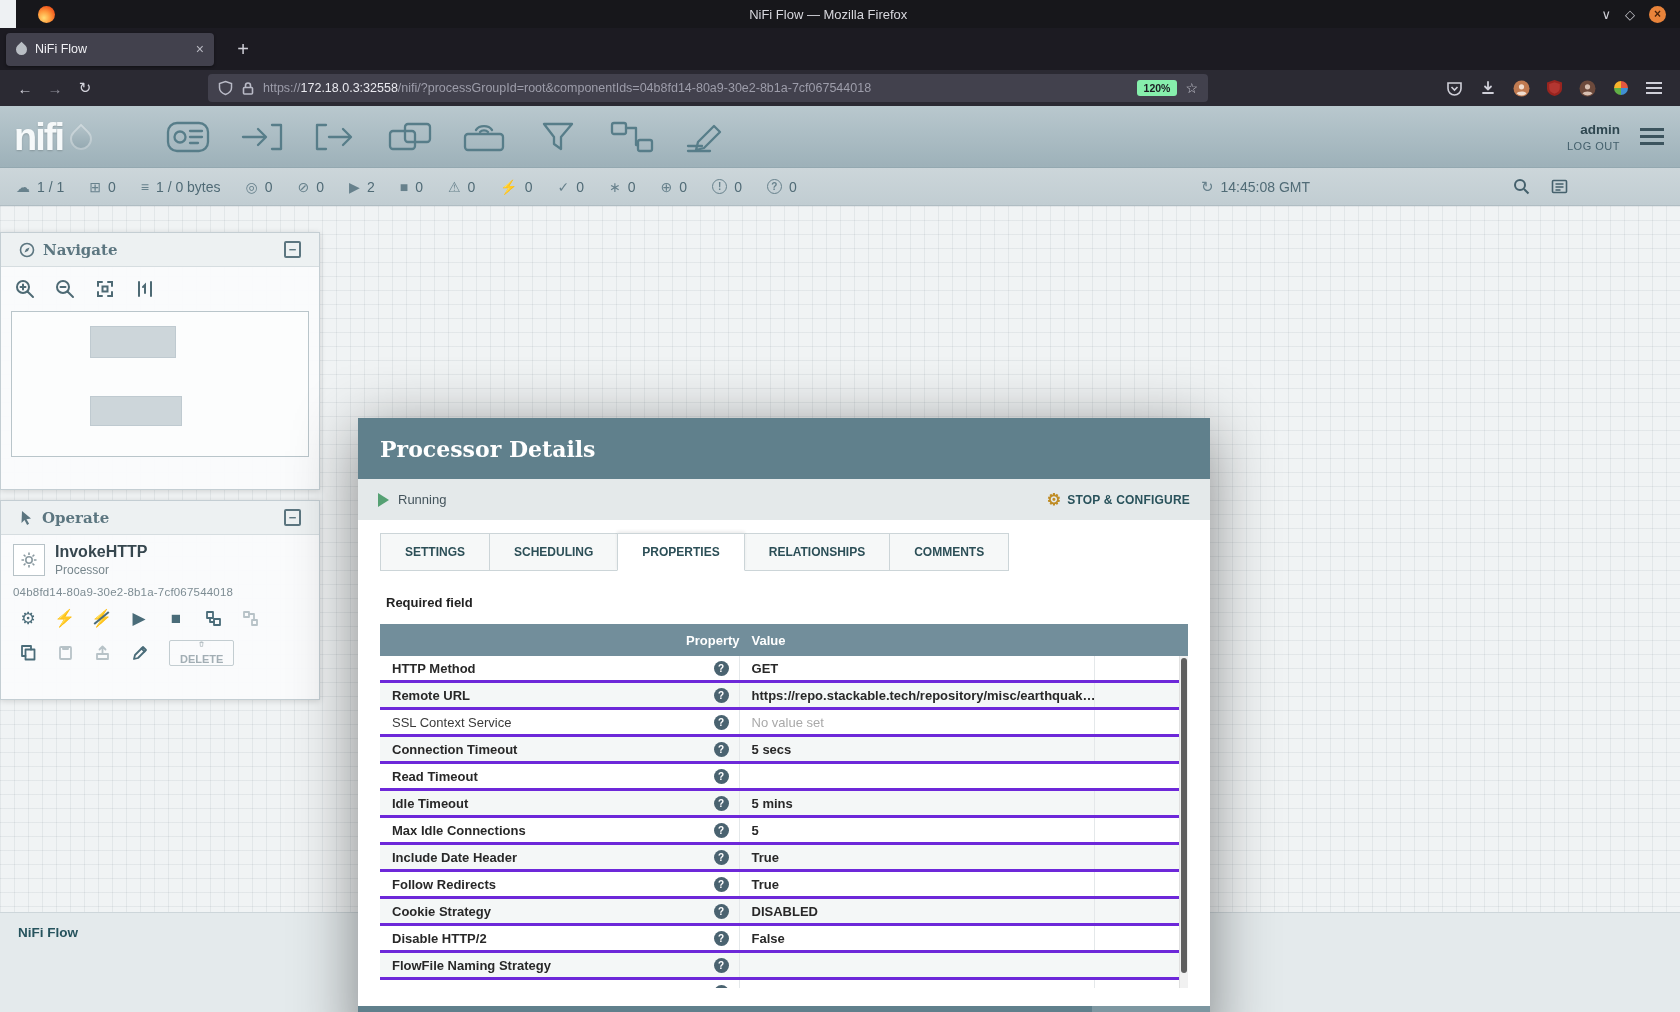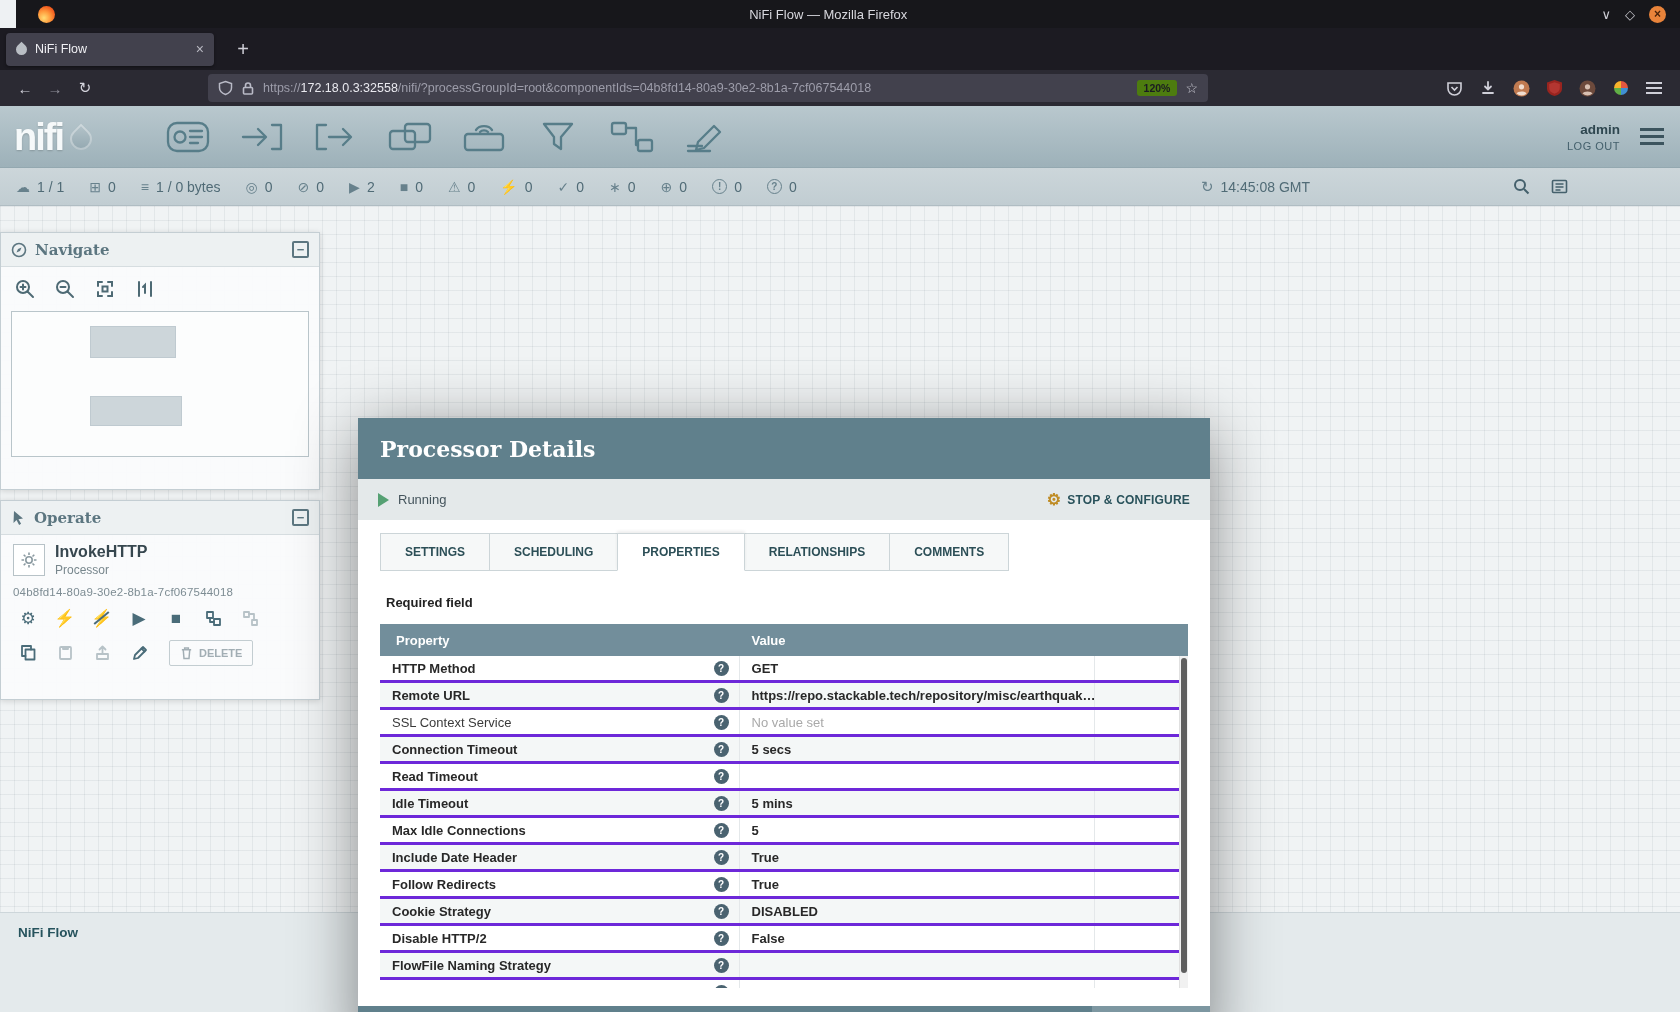--- a/index.html
+++ b/index.html
@@ -29,21 +29,21 @@
 
   
   .navbar { position:absolute; top:70px; left:0; right:0; height:36px; background:#2b2a33;
             display:flex; align-items:center; padding:0 10px; }
   .nav-btn { width:30px; height:26px; color:#d3d3dc; font-size:15px; display:flex; align-items:center;
              justify-content:center; border-radius:4px; }
   .urlbar { margin-left:108px; width:1000px; height:28px; background:#42414d; border-radius:4px;
             display:flex; align-items:center; padding:0 10px; gap:8px; font-size:12.5px; }
   .url-text { flex:1; white-space:nowrap; overflow:hidden; color:#9d9daa; }
   .url-text .host { color:#e9e9ef; }
-  .zoom-badge { background:#4d7c0f; color:#1b1b22; font-size:10.5px; padding:2px 7px; border-radius:3px; font-weight:bold; }
+  .zoom-badge { background:#86efac; color:#1b1b22; font-size:10.5px; padding:2px 7px; border-radius:3px; font-weight:bold; }
   .star { color:#c9c9d2; font-size:14px; }
   .nav-right { margin-left:auto; display:flex; align-items:center; gap:17px; margin-right:8px; }
   .menu-lines { width:16px; height:12px;
       background:linear-gradient(#cfcfd8 0 2px,transparent 2px 5px,#cfcfd8 5px 7px,transparent 7px 10px,#cfcfd8 10px 12px); }
 
   
   .nifi-header { position:absolute; top:106px; left:0; right:0; height:62px;
                  background:linear-gradient(#b9c8ce,#9db1b9); display:flex; align-items:center;
                  border-bottom:1px solid #93a8b0; }
   .logo { display:flex; align-items:center; margin-left:14px; width:124px; }
@@ -77,21 +77,21 @@
 
   
   .canvas { position:absolute; top:206px; left:0; right:0; height:706px; background-color:#f0f3f4;
             background-image:linear-gradient(rgba(90,110,120,.09) 1px,transparent 1px),
                              linear-gradient(90deg,rgba(90,110,120,.09) 1px,transparent 1px);
             background-size:14px 14px; }
 
   
   .panel { position:absolute; left:0; width:320px; background:rgba(250,251,252,.96);
            border:1px solid #c4ced3; box-shadow:0 1px 6px rgba(0,0,0,.15); }
-  .panel-header { height:34px; display:flex; align-items:center; padding:0 10px;
+  .panel-header { height:34px; display:flex; align-items:center; padding:0 18px;
                   border-bottom:1px solid #d6dde0; background:#edf1f2; color:#5c7680; }
   .panel-title { font-family:"DejaVu Serif", serif; font-weight:bold; font-size:15px; margin-left:8px; }
   .panel-collapse { margin-left:auto; width:17px; height:17px; border:2px solid #5c7680; border-radius:2px;
                     display:flex; align-items:center; justify-content:center; color:#5c7680;
                     font-size:13px; font-weight:bold; line-height:1; }
   #navigate { top:26px; height:258px; }
   #operate  { top:294px; height:200px; }
   .nav-zoom-row { display:flex; gap:20px; padding:12px 14px 8px 14px; }
   .nav-zoom-row svg { stroke:#4e6a74; fill:none; stroke-width:2; stroke-linecap:round; }
   .minimap { margin:4px 10px 0 10px; height:146px; border:1px solid #b9c5ca; background:#fcfdfd; position:relative; }
@@ -106,21 +106,21 @@
   .op-id { font-size:11.5px; color:#7d8c93; margin-top:9px; letter-spacing:.2px; }
   .op-row { display:flex; align-items:center; gap:7px; margin-top:7px; }
   .op-btn { width:30px; height:27px; display:flex; align-items:center; justify-content:center;
             font-size:17px; color:#4a6c79; }
   .op-btn svg { stroke:currentColor; fill:none; stroke-width:1.8; stroke-linecap:round; stroke-linejoin:round; }
   .op-btn.disabled { color:#b7c2c7; }
   .slashed { position:relative; }
   .slashed::after { content:""; position:absolute; left:5px; top:12px; width:19px; height:2px;
                     background:currentColor; transform:rotate(-40deg); }
   .delete-btn { display:flex; align-items:center; gap:6px; border:1px solid #c3cdd1; border-radius:2px;
-                height:26px; padding:0 10px; color:#a2aeb4; font-size:11px; font-weight:bold; margin-left:8px; }
+                height:26px; padding:0 10px; color:#a2aeb4; font-size:11px; font-weight:bold; margin-left:8px;flex-direction:column; }
   .delete-btn svg { stroke:#a2aeb4; fill:none; stroke-width:1.6; }
 
   
   .modal { position:absolute; top:212px; left:358px; width:852px; height:631px; background:#fff;
            box-shadow:0 12px 60px rgba(0,0,0,.45); z-index:10; }
   .dlg-header { height:61px; background:#60808c; display:flex; align-items:center; padding:0 22px; }
   .dlg-title { font-family:"DejaVu Serif", serif; font-weight:bold; font-size:22px; color:#fff; }
   .dlg-status { height:41px; background:#e4e9ea; display:flex; align-items:center; padding:0 20px; }
   .run-tri { width:0; height:0; border-left:11px solid #55a173; border-top:7px solid transparent;
              border-bottom:7px solid transparent; margin-right:9px; }
@@ -133,21 +133,21 @@
   .dtab { height:38px; display:flex; align-items:center; justify-content:center; padding:0 24px;
           min-width:106px; font-size:12px; font-weight:bold; color:#2c4f57; background:#f6f8f8;
           border:1px solid #ccd5d8; cursor:pointer; }
   .dtab + .dtab { margin-left:-1px; }
   .dtab.active { background:#fff; border-bottom-color:#fff; position:relative; z-index:1;
                  box-shadow:0 -2px 3px rgba(0,0,0,.07); }
   .req-label { margin:24px 0 14px 6px; font-weight:bold; font-size:13px; color:#222; }
   .ptable { position:relative; }
   .thead { height:32px; background:#728e9b; color:#fff; display:flex; align-items:center;
            font-size:13px; font-weight:bold; }
-  .th-prop { width:44.5%; padding-left:16px; }
+  .th-prop { width:44.5%; padding-left:16px;text-align:right; }
   .th-val  { width:44%;  padding-left:12px; }
   .th-act  { flex:1; }
   .tbody { height:332px; overflow:hidden; position:relative; background:#fff; }
   .trow { height:27px; display:flex; align-items:stretch; border-bottom:3px solid #6d28d9;
           font-size:13px; color:#282828; background:#fff; }
   .trow:nth-child(even) { background:#f4f7f7; }
   .c-prop { width:44.5%; padding:0 10px 0 12px; display:flex; align-items:center;
             border-right:1px solid #e4e8ea; }
   .pname { font-weight:bold; }
   .pname.optional { font-weight:normal; color:#3a3a3a; }

